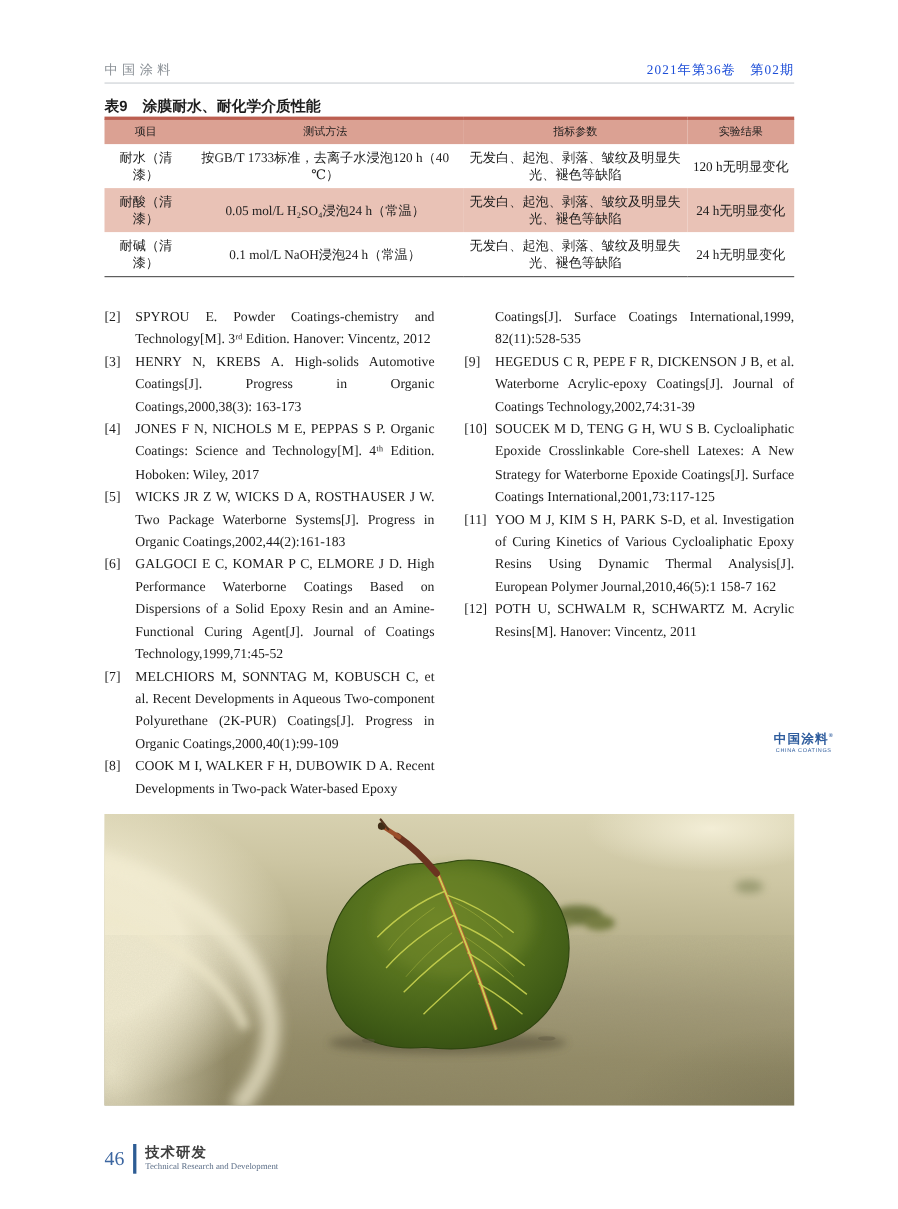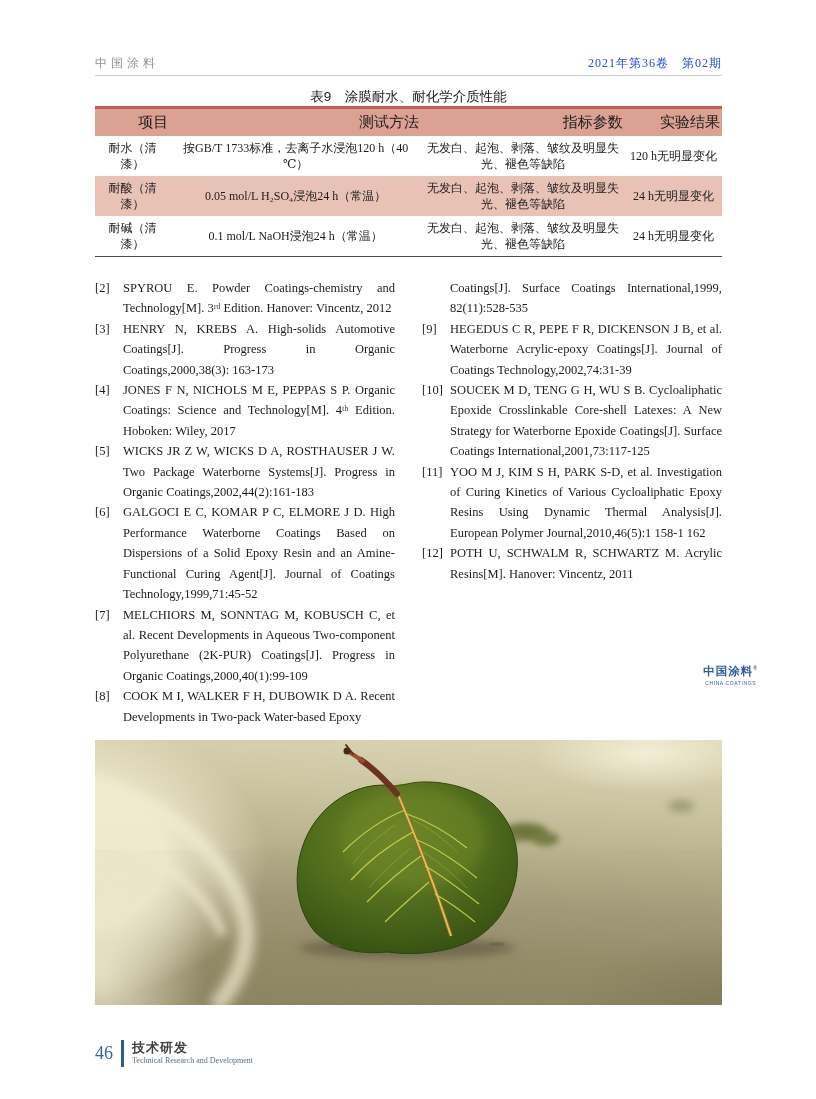--- a/index.html
+++ b/index.html
@@ -8,26 +8,26 @@
 
   
   .running-head{position:absolute;left:95px;width:627px;top:54px;height:18px;
     border-bottom:1px solid #c9ced2;display:flex;justify-content:space-between;align-items:flex-end;
     padding-bottom:3px;}
   .running-head .jname{font-size:12px;color:#8a9096;letter-spacing:4px;}
   .running-head .issue{font-size:12px;color:#1d4ed8;letter-spacing:1px;}
 
   
   .table-block{position:absolute;left:95px;width:627px;top:88px;}
-  .cap-zh{font-size:13.5px;font-weight:normal;text-align:center;
+  .cap-zh{font-size:13.5px;font-weight:bold;
     font-family:"Liberation Sans","DejaVu Sans",sans-serif;line-height:18px;}
   .cap-en{font-size:13px;font-weight:bold;text-align:center;line-height:18px;margin-bottom:3px;}
   table.props{width:100%;border-collapse:collapse;table-layout:fixed;
     border-top:3px solid #bc5f51;border-bottom:1.5px solid #4d4d4d;}
-  table.props th{background:#dba193;font-weight:normal;font-size:15px;padding:4px 2px;text-align:right;}
+  table.props th{background:#dba193;font-weight:normal;font-size:10px;padding:4px 2px;}
   table.props td{font-size:12px;text-align:center;padding:4px 3px;line-height:16px;}
   table.props tr.alt td{background:#e9c2b6;}
   col.c-item{width:12%;} col.c-method{width:40%;} col.c-criteria{width:32.5%;} col.c-result{width:15.5%;}
 
   
   .refs{position:absolute;left:95px;width:627px;top:278px;display:flex;gap:27px;}
   .ref-col{width:300px;}
   .ref-item{display:flex;font-size:12.5px;line-height:20.4px;}
   .ref-id{width:28px;flex:0 0 28px;}
   .ref-text{flex:1;text-align:justify;}
@@ -147,21 +147,21 @@
       <div class="ref-item">
         <span class="ref-id">[9]</span>
         <span class="ref-text">HEGEDUS C R, PEPE F R, DICKENSON J B, et al. Waterborne Acrylic-epoxy Coatings[J]. Journal of Coatings Technology,2002,74:31-39</span>
       </div>
       <div class="ref-item">
         <span class="ref-id">[10]</span>
         <span class="ref-text">SOUCEK M D, TENG G H, WU S B. Cycloaliphatic Epoxide Crosslinkable Core-shell Latexes: A New Strategy for Waterborne Epoxide Coatings[J]. Surface Coatings International,2001,73:117-125</span>
       </div>
       <div class="ref-item">
         <span class="ref-id">[11]</span>
-        <span class="ref-text">YOO M J, KIM S H, PARK S-D, et al. Investigation of Curing Kinetics of Various Cycloaliphatic Epoxy Resins Using Dynamic Thermal Analysis[J]. European Polymer Journal,2010,46(5):1 158-1 162</span>
+        <span class="ref-text">YOO M J, KIM S H, PARK S-D, et al. Investigation of Curing Kinetics of Various Cycloaliphatic Epoxy Resins Using Dynamic Thermal Analysis[J]. European Polymer Journal,2010,46(5):1 158-7 162</span>
       </div>
       <div class="ref-item">
         <span class="ref-id">[12]</span>
         <span class="ref-text">POTH U, SCHWALM R, SCHWARTZ M. Acrylic Resins[M]. Hanover: Vincentz, 2011</span>
       </div>
     </div>
   </div>
 
   <div class="brand">
     <div class="zh"><span>中国涂料</span><sup>®</sup></div>

